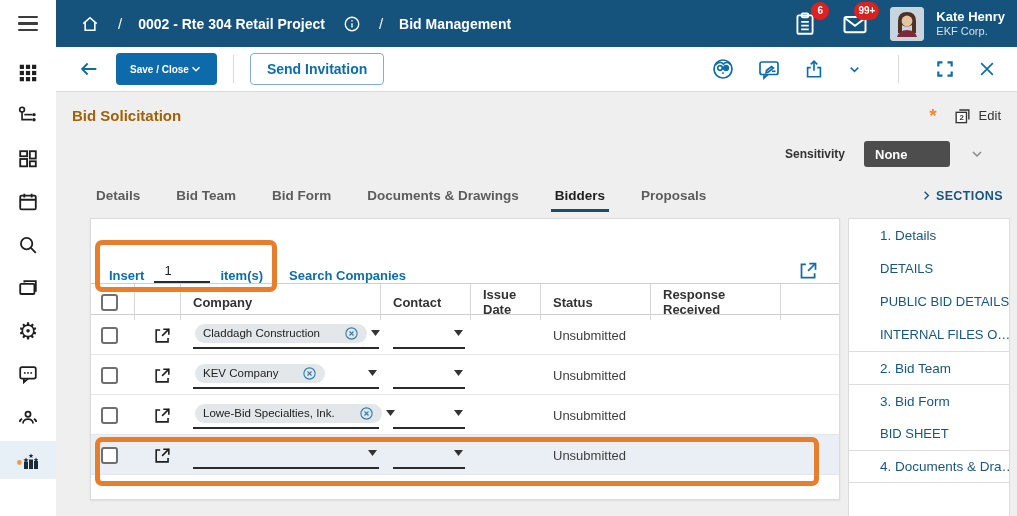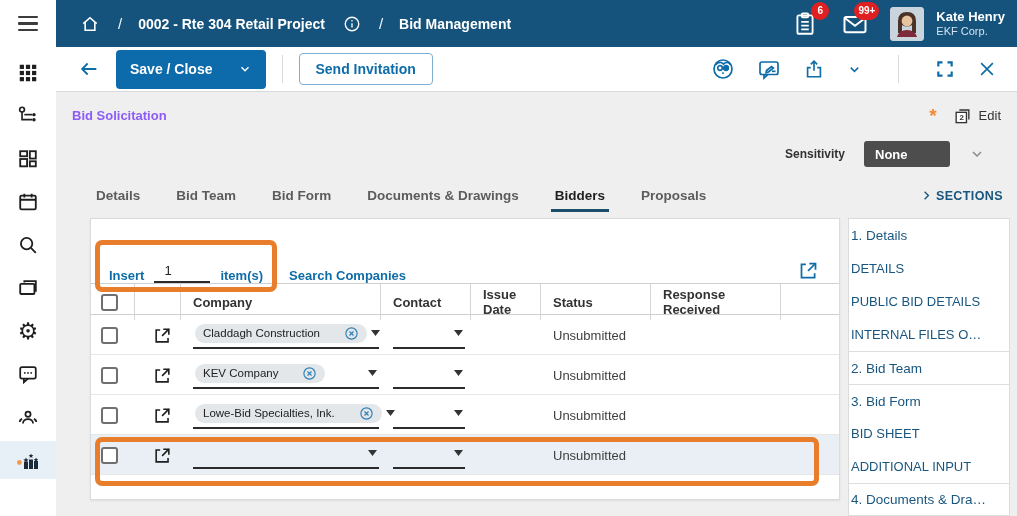--- a/index.html
+++ b/index.html
@@ -29,30 +29,30 @@
   .badge-wrap{position:relative;width:30px;height:30px;display:flex;align-items:center;justify-content:center;cursor:pointer}
   .badge{position:absolute;top:-7px;right:-9px;min-width:18px;height:18px;border-radius:9px;background:var(--color-badge);color:#fff;font-size:10px;font-weight:bold;display:flex;align-items:center;justify-content:center;padding:0 4px}
   .avatar{width:34px;height:34px;border-radius:4px;overflow:hidden;background:#CBD6DF;cursor:pointer;flex:none}
   .userblock{line-height:1.25;margin-left:-8px}
   .user-name{font-size:13px;font-weight:bold}
   .user-org{font-size:11px;color:#D3E2ED}
 
   
   .toolbar{position:absolute;left:56px;top:47px;right:0;height:45px;background:#fff;border-bottom:1px solid #DADADA;display:flex;align-items:center;padding:0 18px 0 22px;z-index:2}
   .back-btn{background:none;border:none;color:var(--color-link);cursor:pointer;display:flex;margin-right:16px}
-  .btn-primary{background:var(--color-primary_button);color:#fff;border:none;border-radius:4px;height:39px;padding:0 14px;font-size:14px;font-weight:600;display:flex;align-items:center;gap:25px;cursor:pointer;font-family:inherit}
+  .btn-primary{background:var(--color-primary_button);color:#fff;border:none;border-radius:4px;height:32px;padding:0 14px;font-size:10px;font-weight:600;display:flex;align-items:center;gap:0;cursor:pointer;font-family:inherit}
   .btn-outline{background:#fff;color:var(--color-link);border:1px solid #7FAFD0;border-radius:4px;height:32px;padding:0 16px;font-size:14px;font-weight:600;cursor:pointer;font-family:inherit}
   .vdiv{width:1px;height:28px;background:#D9D9D9;margin:0 16px}
   .tool-right{margin-left:auto;display:flex;align-items:center;gap:18px;color:var(--color-link)}
   .icon-btn{background:none;border:none;color:var(--color-link);cursor:pointer;display:flex;align-items:center;padding:2px}
 
   
   .content{position:absolute;left:56px;top:92px;right:0;bottom:0;background:var(--color-page_bg)}
   .record-header{position:absolute;left:16px;right:16px;top:10px;height:26px;display:flex;align-items:center}
-  .record-title{font-size:13px;font-weight:bold;color:#8b5cf6}
+  .record-title{font-size:15px;font-weight:bold;color:#a16207}
   .rh-right{margin-left:auto;display:flex;align-items:center;gap:16px}
   .req-star{color:var(--color-asterisk);font-size:19px;font-weight:bold;line-height:1}
   .edit-link{display:flex;align-items:center;gap:7px;color:#333;font-size:13px;background:none;border:none;cursor:pointer;font-family:inherit}
   .sensitivity-row{position:absolute;right:32px;top:48px;height:28px;display:flex;align-items:center;gap:19px}
   .sens-label{font-size:12px;font-weight:bold;color:#333}
   .sens-pill{background:var(--color-sensitivity_pill);color:#fff;font-size:13px;font-weight:600;width:86px;height:26px;border-radius:3px;display:flex;align-items:center;padding-left:11px;border:none;cursor:pointer;font-family:inherit}
   .sens-chevron{color:#8A8A8A;display:flex;cursor:pointer;background:none;border:none}
 
   .tabs-row{position:absolute;left:40px;right:14px;top:86px;height:34px;display:flex;align-items:center;gap:36px}
   .tab{background:none;border:none;font-family:inherit;font-size:13.5px;font-weight:600;color:#5C5C5C;cursor:pointer;height:34px;position:relative}
@@ -79,21 +79,21 @@
   .cb{width:17px;height:17px;border:2px solid #6F6F6F;border-radius:3px;background:#fff;cursor:pointer;margin-left:10px}
   .row-open{background:none;border:none;color:#1E1E1E;cursor:pointer;display:flex;margin-left:6px}
   .sel-field{display:flex;align-items:center;justify-content:space-between;width:186px;border-bottom:2px solid #2B2B2B;height:27px;padding:0 2px 2px 2px;cursor:pointer}
   .sel-field.contact{width:72px}
   .chip{display:inline-flex;align-items:center;gap:24px;background:#E3E7EA;border-radius:11px;padding:2px 8px;font-size:11.5px;color:#222;white-space:nowrap}
   .caret{flex:none;margin-left:4px}
   .status-text{font-size:13px;color:#3F3F3F}
 
   
   .sections-panel{position:absolute;left:792px;top:126px;width:162px;bottom:-2px;background:#fff;border:1px solid #DBDBDB;overflow:hidden}
-  .sec-item{height:33px;display:flex;align-items:center;padding-left:2px;color:var(--color-section_text);font-size:13px;cursor:pointer;white-space:nowrap}
+  .sec-item{height:33px;display:flex;align-items:center;padding-left:31px;color:var(--color-section_text);font-size:13px;cursor:pointer;white-space:nowrap}
   .sec-item.group{font-size:13.5px}
   .sec-item.sep{border-top:1px solid #DDDDDD}
   .sec-item.last{border-bottom:1px solid #DDDDDD}
 
   
   .annotation{position:absolute;border:5px solid var(--color-annotation);border-radius:7px;z-index:50;pointer-events:none}
   .ann-insert{left:95px;top:240px;width:182px;height:52px}
   .ann-row{left:95px;top:437px;width:724px;height:49px}
 </style>
 </head>
@@ -525,21 +525,20 @@
     </div>
 
     <aside class="sections-panel">
       <div class="sec-item group">1. Details</div>
       <div class="sec-item">DETAILS</div>
       <div class="sec-item">PUBLIC BID DETAILS</div>
       <div class="sec-item">INTERNAL FILES O…</div>
       <div class="sec-item group sep">2. Bid Team</div>
       <div class="sec-item group sep">3. Bid Form</div>
       <div class="sec-item">BID SHEET</div>
-      <div class="sec-item">ADDITIONAL INPUT</div>
       <div class="sec-item group sep last">4. Documents &amp; Dra…</div>
     </aside>
   </div>
 
   <div class="annotation ann-insert"></div>
   <div class="annotation ann-row"></div>
 
 </div>
 
 </body></html>

